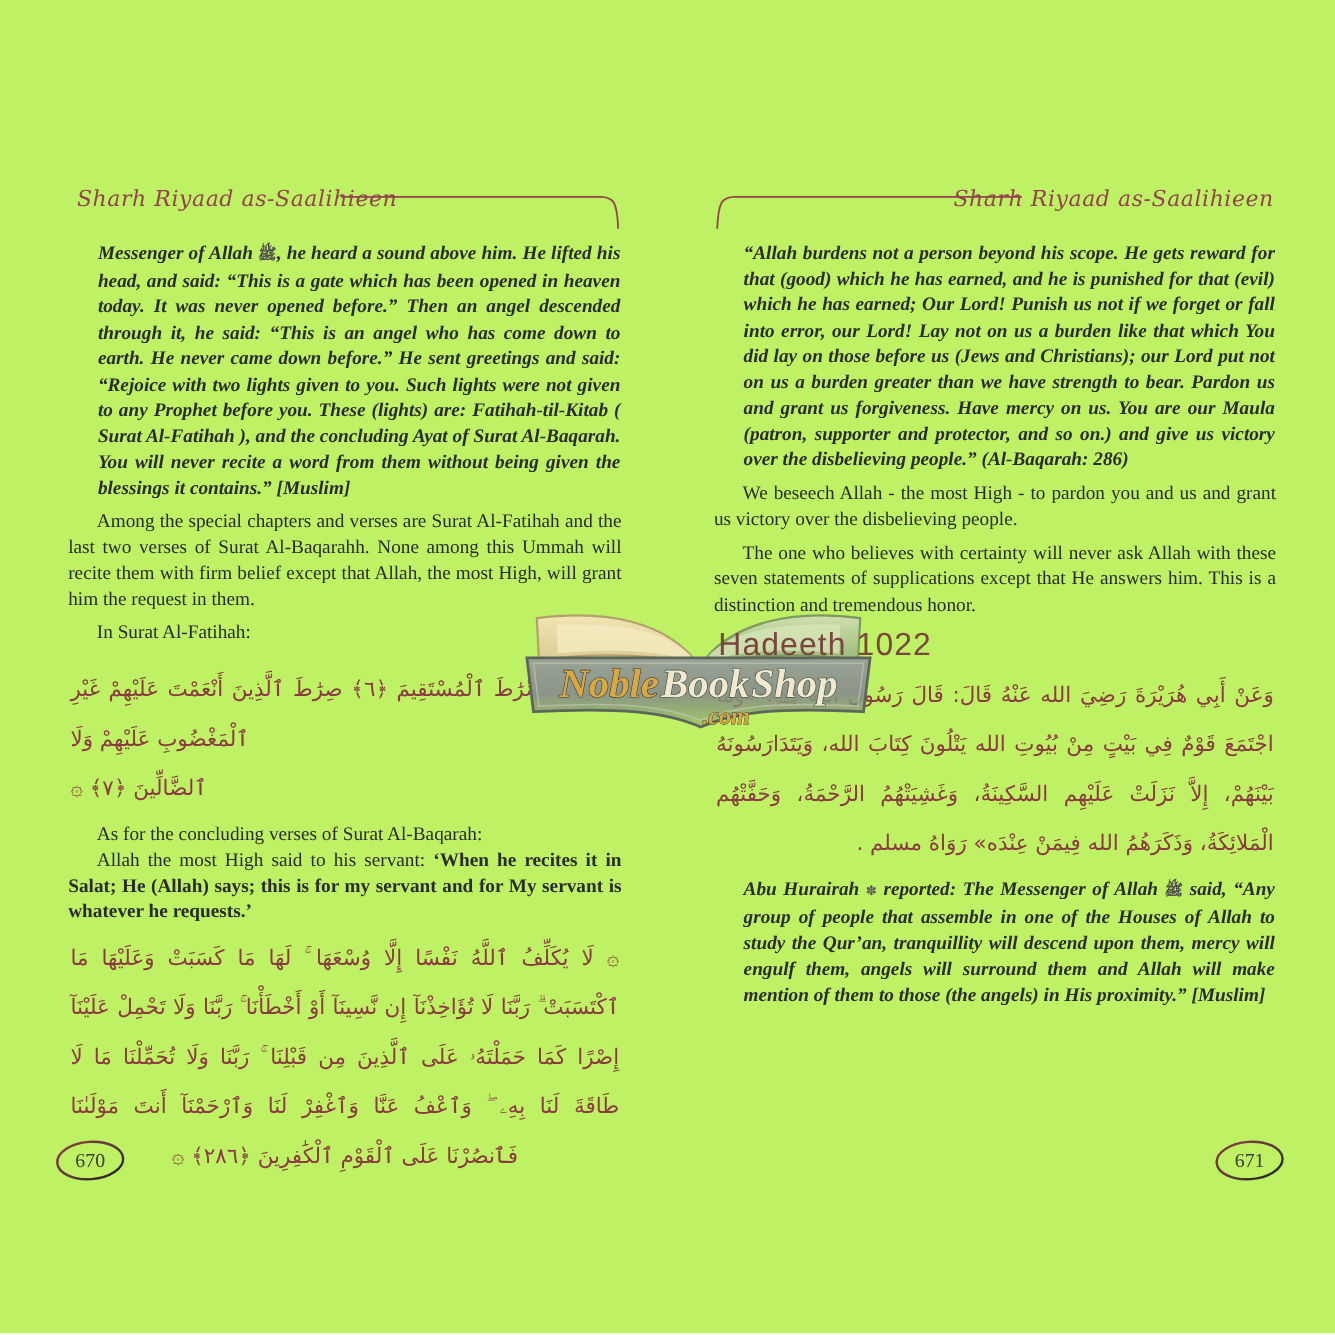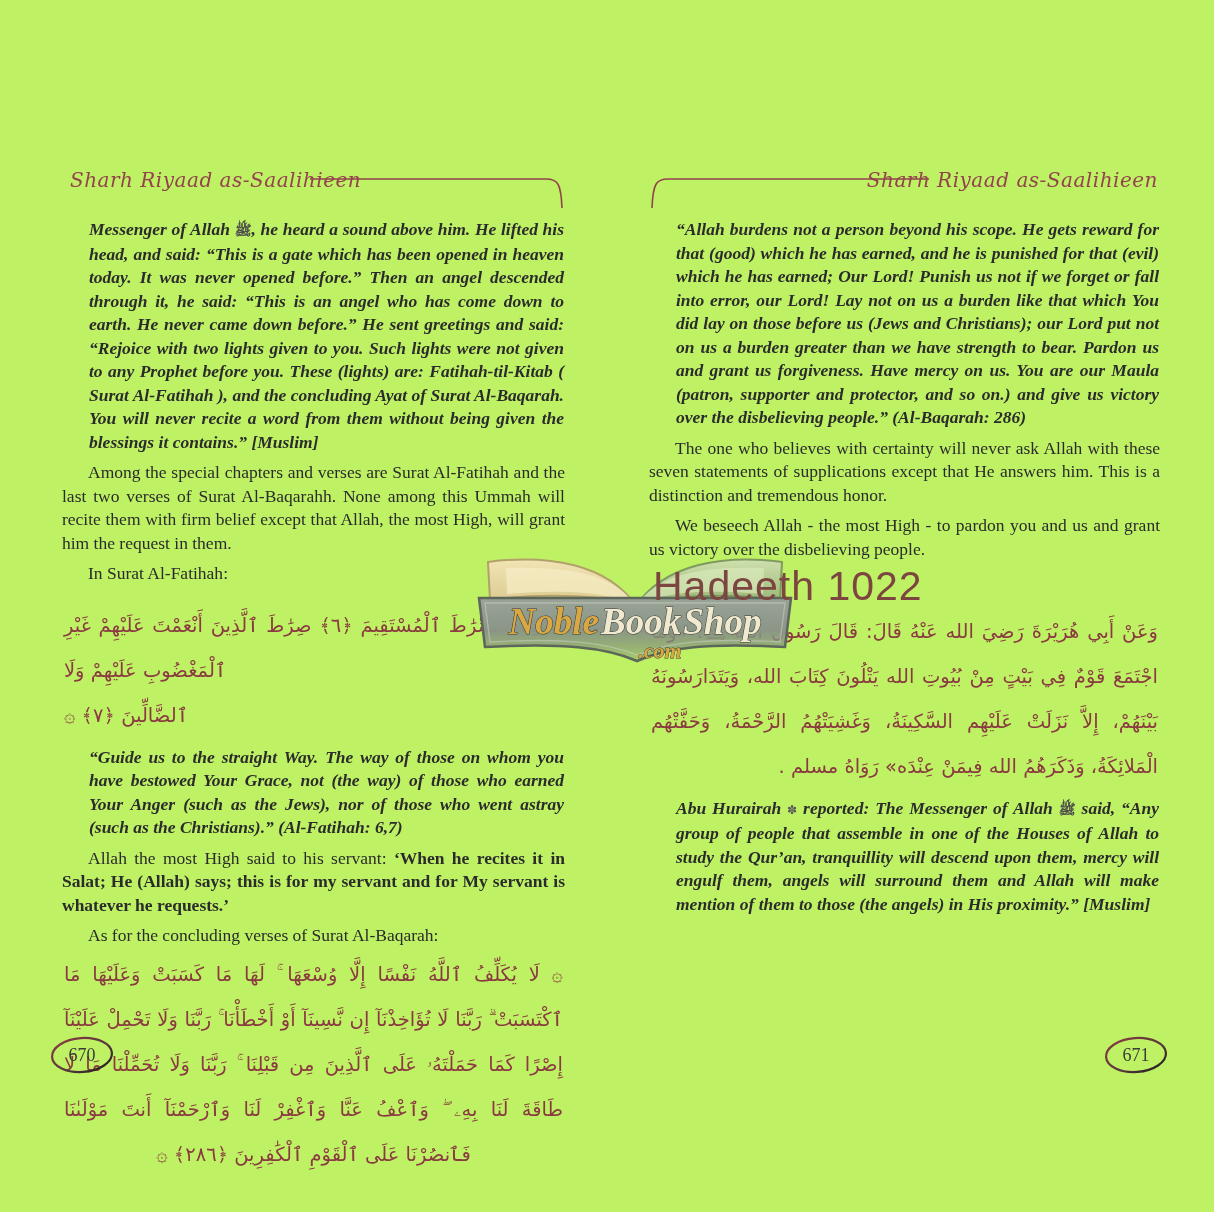--- a/index.html
+++ b/index.html
@@ -26,21 +26,21 @@
   .saw-mark{font-family:"DejaVu Sans",sans-serif;font-style:normal;font-size:14px;color:#4a4a4a;}
   .rz-mark{font-family:"DejaVu Sans",sans-serif;font-style:normal;font-size:12px;color:#5a5a5a;}
 
   .arabic{font-family:"DejaVu Sans",sans-serif;direction:rtl;unicode-bidi:embed;
           color:#8a3a40;font-size:19.5px;line-height:45px;text-align:justify;margin:4px 2px 8px 2px;}
   .arabic.last-left{text-align-last:left;}
   .arabic.last-center{text-align-last:center;}
   .arabic.last-right{text-align-last:right;}
 
   .hadeeth-heading{position:relative;z-index:20;font-family:"Liberation Sans",sans-serif;
-                   font-size:41px;color:#7c4540;margin:14px 0 10px 4px;letter-spacing:1px;}
+                   font-size:29px;color:#7c4540;margin:14px 0 10px 4px;letter-spacing:1px;}
 
   .page-oval{position:absolute;width:74px;height:46px;}
   .page-num{font-size:18px;fill:#3a3a3a;font-family:"Liberation Serif",serif;}
 
   #watermark{position:absolute;left:476px;top:546px;width:318px;height:122px;z-index:10;}
 </style>
 </head>
 <body>
 
 <div id="scan">
@@ -56,45 +56,44 @@
 
     <div class="body-txt">
       <p class="para quote"><span>Messenger of Allah </span><span class="saw-mark">ﷺ</span><span>, he heard a sound above him. He lifted his head, and said: “This is a gate which has been opened in heaven today. It was never opened before.” Then an angel descended through it, he said: “This is an angel who has come down to earth. He never came down before.” He sent greetings and said: “Rejoice with two lights given to you. Such lights were not given to any Prophet before you. These (lights) are: Fatihah-til-Kitab ( Surat Al-Fatihah ), and the concluding Ayat of Surat Al-Baqarah. You will never recite a word from them without being given the blessings it contains.” [Muslim]</span></p>
 
       <p class="para indent"><span>Among the special chapters and verses are </span><span class="i">Surat Al-Fatihah</span><span> and the last two verses of </span><span class="i">Surat Al-Baqarahh</span><span>. None among this Ummah will recite them with firm belief except that Allah, the most High, will grant him the request in them.</span></p>
 
       <p class="para indent" style="margin-bottom:17px"><span>In </span><span class="i">Surat Al-Fatihah</span><span>:</span></p>
 
       <div class="arabic last-left"><span>ٱهْدِنَا ٱلصِّرَٰطَ ٱلْمُسْتَقِيمَ ﴿٦﴾ صِرَٰطَ ٱلَّذِينَ أَنْعَمْتَ عَلَيْهِمْ غَيْرِ ٱلْمَغْضُوبِ عَلَيْهِمْ وَلَا</span><br><span>ٱلضَّالِّينَ ﴿٧﴾ ۞</span></div>
 
-      <p class="para quote"><span>“Guide us to the straight Way. The way of those on whom you have bestowed Your Grace, not (the way) of those who earned Your Anger (such as the Jews), nor of those who went astray (such as the Christians).” (Al-Fatihah: 6,7)</span></p>
+
+      <p class="para indent" style="margin-bottom:0"><span>As for the concluding verses of </span><span class="i">Surat Al-Baqarah</span><span>:</span></p>
 
       <p class="para indent"><span>Allah the most High said to his servant: </span><span class="b">‘When he recites it in </span><span class="b i">Salat</span><span class="b">; He (Allah) says; this is for my servant and for My servant is whatever he requests.’</span></p>
-
-      <p class="para indent" style="margin-bottom:0"><span>As for the concluding verses of </span><span class="i">Surat Al-Baqarah</span><span>:</span></p>
 
       <div class="arabic last-center"><span>۞ لَا يُكَلِّفُ ٱللَّهُ نَفْسًا إِلَّا وُسْعَهَا ۚ لَهَا مَا كَسَبَتْ وَعَلَيْهَا مَا ٱكْتَسَبَتْ ۗ رَبَّنَا لَا تُؤَاخِذْنَآ إِن نَّسِينَآ أَوْ أَخْطَأْنَا ۚ رَبَّنَا وَلَا تَحْمِلْ عَلَيْنَآ إِصْرًا كَمَا حَمَلْتَهُۥ عَلَى ٱلَّذِينَ مِن قَبْلِنَا ۚ رَبَّنَا وَلَا تُحَمِّلْنَا مَا لَا طَاقَةَ لَنَا بِهِۦ ۖ وَٱعْفُ عَنَّا وَٱغْفِرْ لَنَا وَٱرْحَمْنَآ أَنتَ مَوْلَىٰنَا فَٱنصُرْنَا عَلَى ٱلْقَوْمِ ٱلْكَٰفِرِينَ ﴿٢٨٦﴾ ۞</span></div>
     </div>
   </div>
 
   <div class="page" id="page-right">
 
     <div class="pg-header">
       <svg class="hdr-rule" width="511" height="48" viewBox="0 0 511 48">
         <path d="M3,42 C4,18 7,13 19,13 H280" fill="none" stroke="#94434d" stroke-width="1.6"></path>
       </svg>
       <span class="hdr-title">Sharh Riyaad as-Saalihieen</span>
     </div>
 
     <div class="body-txt">
       <p class="para quote"><span>“Allah burdens not a person beyond his scope. He gets reward for that (good) which he has earned, and he is punished for that (evil) which he has earned; Our Lord! Punish us not if we forget or fall into error, our Lord! Lay not on us a burden like that which You did lay on those before us (Jews and Christians); our Lord put not on us a burden greater than we have strength to bear. Pardon us and grant us forgiveness. Have mercy on us. You are our Maula (patron, supporter and protector, and so on.) and give us victory over the disbelieving people.” (Al-Baqarah: 286)</span></p>
 
+      <p class="para indent"><span>We beseech Allah - the most High - to pardon you and us and grant us victory over the disbelieving people.</span></p>
+
       <p class="para indent"><span>The one who believes with certainty will never ask Allah with these seven statements of supplications except that He answers him. This is a distinction and tremendous honor.</span></p>
-
-      <p class="para indent"><span>We beseech Allah - the most High - to pardon you and us and grant us victory over the disbelieving people.</span></p>
 
       <div class="hadeeth-heading">Hadeeth 1022</div>
 
       <div class="arabic last-right"><span>وَعَنْ أَبِي هُرَيْرَةَ رَضِيَ الله عَنْهُ قَالَ: قَالَ رَسُولُ الله ﷺ: «وَمَا اجْتَمَعَ قَوْمٌ فِي بَيْتٍ مِنْ بُيُوتِ الله يَتْلُونَ كِتَابَ الله، وَيَتَدَارَسُونَهُ بَيْنَهُمْ، إِلاَّ نَزَلَتْ عَلَيْهِم السَّكِينَةُ، وَغَشِيَتْهُمُ الرَّحْمَةُ، وَحَفَّتْهُم الْمَلائِكَةُ، وَذَكَرَهُمُ الله فِيمَنْ عِنْدَه» رَوَاهُ مسلم .</span></div>
 
       <p class="para quote"><span>Abu Hurairah </span><span class="rz-mark">✽</span><span> reported: The Messenger of Allah </span><span class="saw-mark">ﷺ</span><span> said, “Any group of people that assemble in one of the Houses of Allah to study the Qur’an, tranquillity will descend upon them, mercy will engulf them, angels will surround them and Allah will make mention of them to those (the angels) in His proximity.” [Muslim]</span></p>
 
     </div>
   </div>
 

